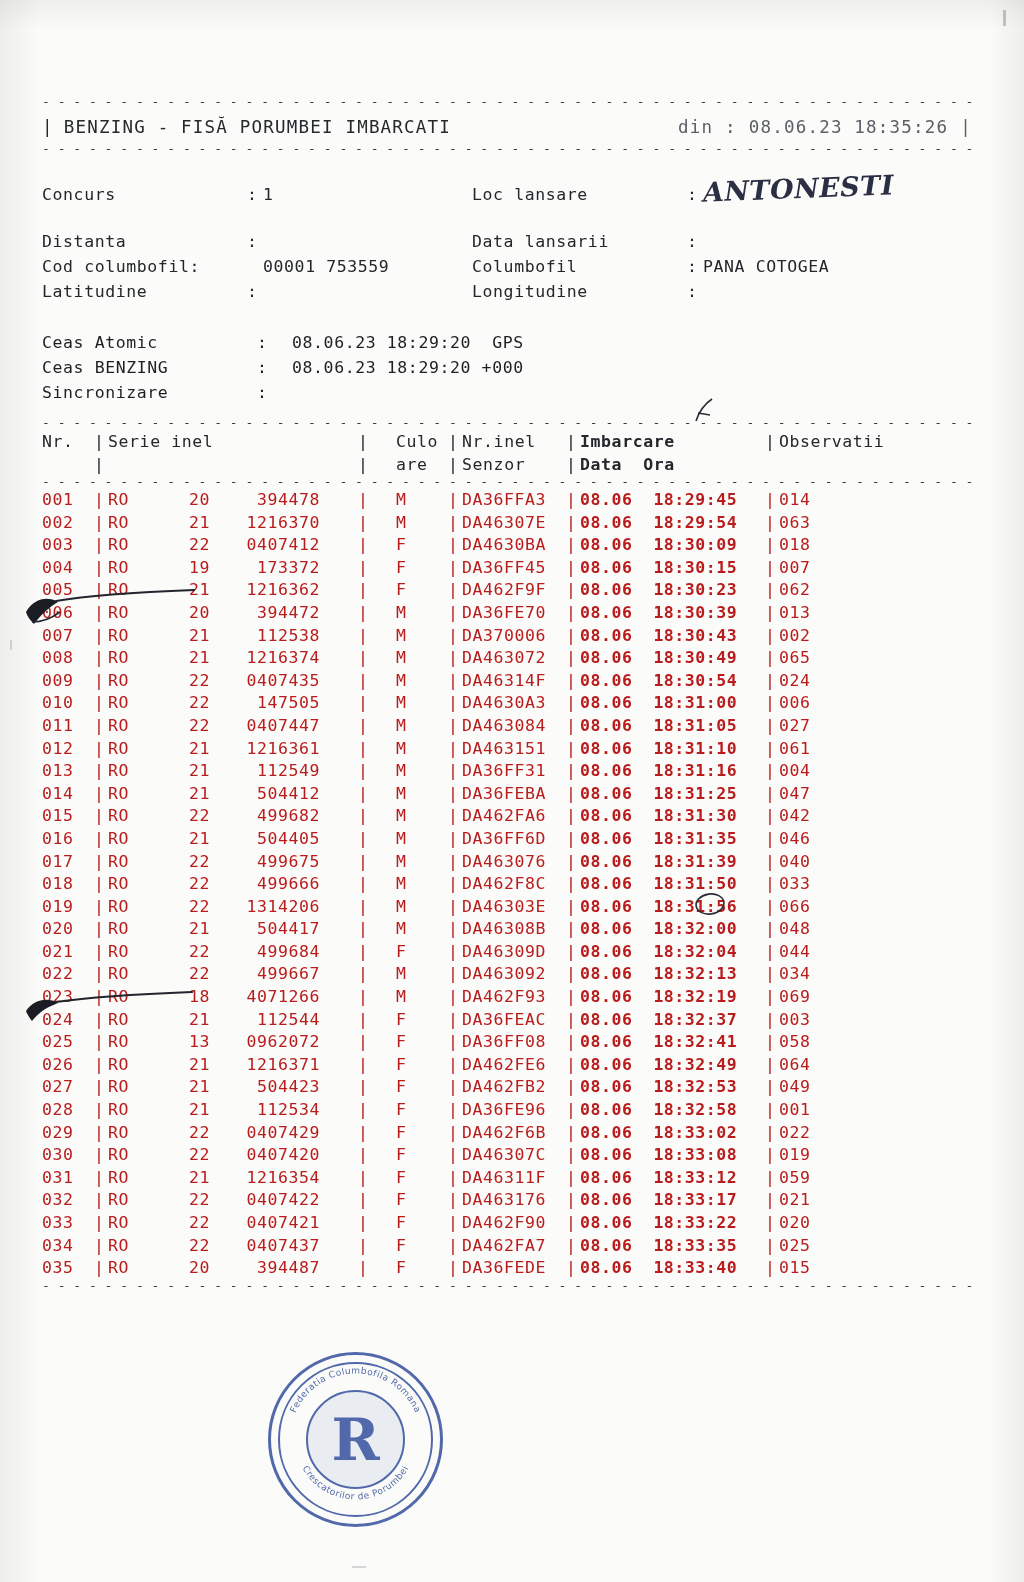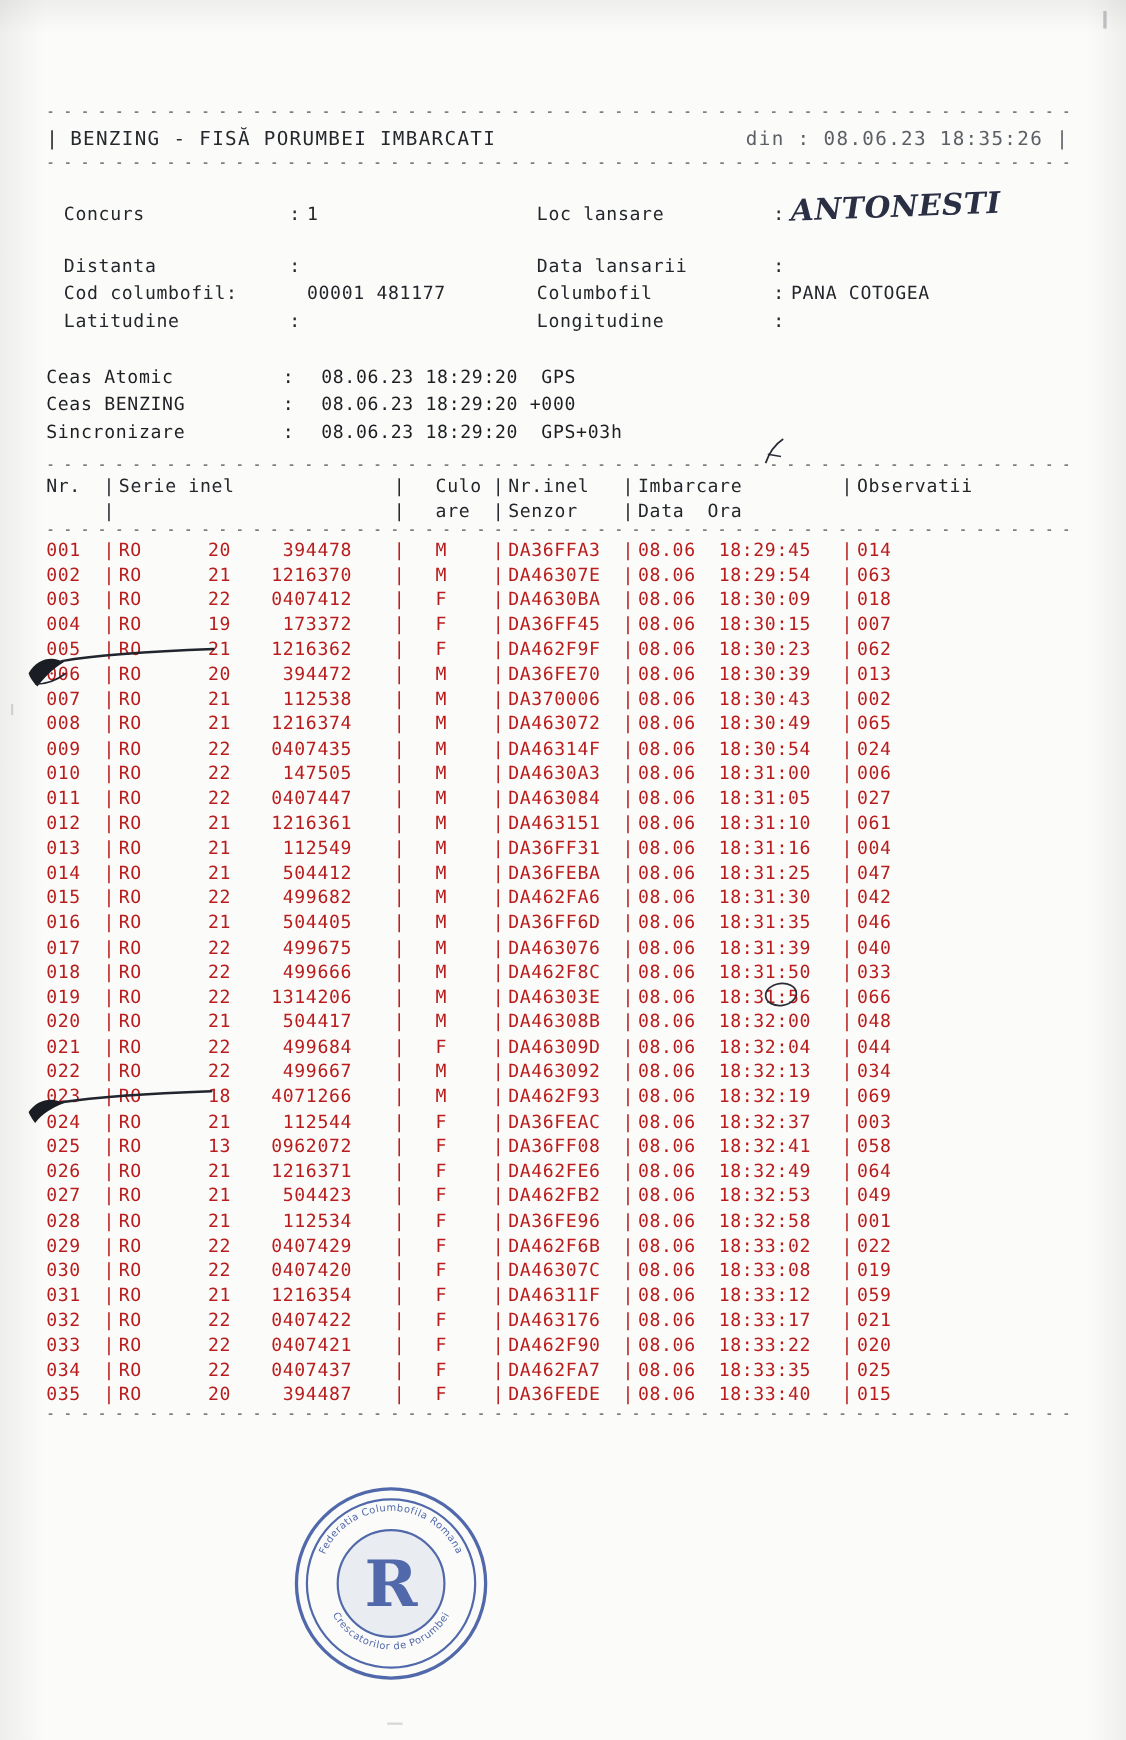--- a/index.html
+++ b/index.html
@@ -58,21 +58,21 @@
   .title-right { display: flex; gap: 12px; align-items: baseline; }
   .faded { color: #5c6066; }
 
   .meta {
     margin-top: 26px;
     font-size: 16.5px;
     line-height: 25px;
     letter-spacing: 0.6px;
     color: #23262b;
   }
-  .meta-row { display: flex; margin-left: 16px; }
+  .meta-row { display: flex; }
   .meta-left { width: 430px; display: flex; }
   .meta-right { flex: 1; display: flex; }
   .lbl { width: 205px; white-space: pre; }
   .lbl.wide { width: 215px; }
   .colon { width: 16px; }
   .val { white-space: pre; }
   .gap-row { height: 22px; }
 
   .handwrite {
     font-family: "DejaVu Serif", serif;
@@ -100,21 +100,21 @@
     line-height: 23px;
     letter-spacing: 0.6px;
     color: #23262b;
   }
   .hrow { display: flex; white-space: pre; }
   .c-nr     { width: 52px; }
   .c-bar    { width: 14px; }
   .c-serie  { width: 250px; }
   .c-cul    { width: 52px; margin-left: 24px; }
   .c-ring   { width: 104px; }
-  .c-imb    { width: 185px; }
+  .c-imb    { width: 185px; font-weight: bold; }
   .c-obs    { width: 180px; }
 
   .rows {
     font-size: 16.5px;
     line-height: 22.6px;
     letter-spacing: 0.55px;
     color: #b91c1c;
   }
   .row { display: flex; white-space: pre; position: relative; }
   .row .c-serie { display: flex; }
@@ -237,21 +237,21 @@
           <span class="lbl wide">Data lansarii</span>
           <span class="colon">:</span>
           <span class="val"></span>
         </div>
       </div>
 
       <div class="meta-row">
         <div class="meta-left">
           <span class="lbl">Cod columbofil:</span>
           <span class="colon"></span>
-          <span class="val">00001 481177</span>
+          <span class="val">00001 753559</span>
         </div>
         <div class="meta-right">
           <span class="lbl wide">Columbofil</span>
           <span class="colon">:</span>
           <span class="val">PANA COTOGEA</span>
         </div>
       </div>
 
       <div class="meta-row">
         <div class="meta-left">
@@ -274,21 +274,20 @@
         <span class="val">08.06.23 18:29:20  GPS</span>
       </div>
       <div class="clock-row">
         <span class="lbl">Ceas BENZING</span>
         <span class="colon">:</span>
         <span class="val">08.06.23 18:29:20 +000</span>
       </div>
       <div class="clock-row">
         <span class="lbl">Sincronizare</span>
         <span class="colon">:</span>
-        <span class="val">08.06.23 18:29:20  GPS+03h</span>
       </div>
     </div>
 
     <div class="tablewrap">
       <div class="dashrule">- - - - - - - - - - - - - - - - - - - - - - - - - - - - - - - - - - - - - - - - - - - - - - - - - - - - - - - - - - - -</div>
 
       <div class="thead">
         <div class="hrow">
           <span class="c-nr">Nr.</span>
           <span class="c-bar">|</span>

